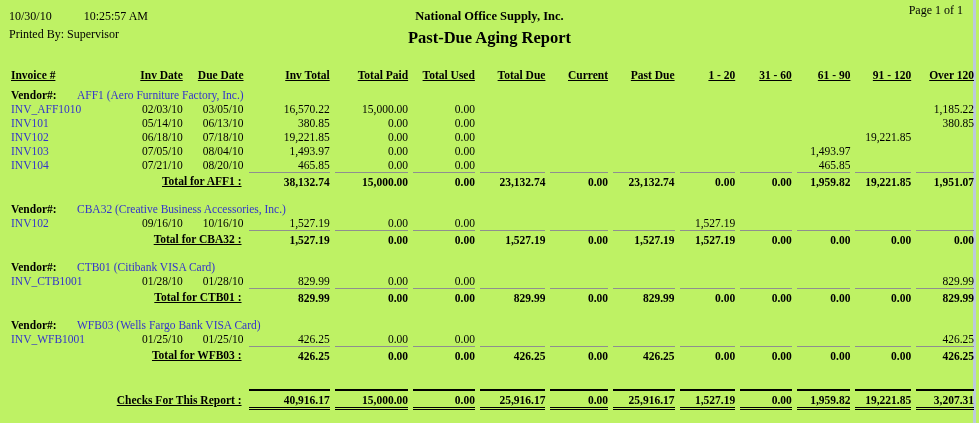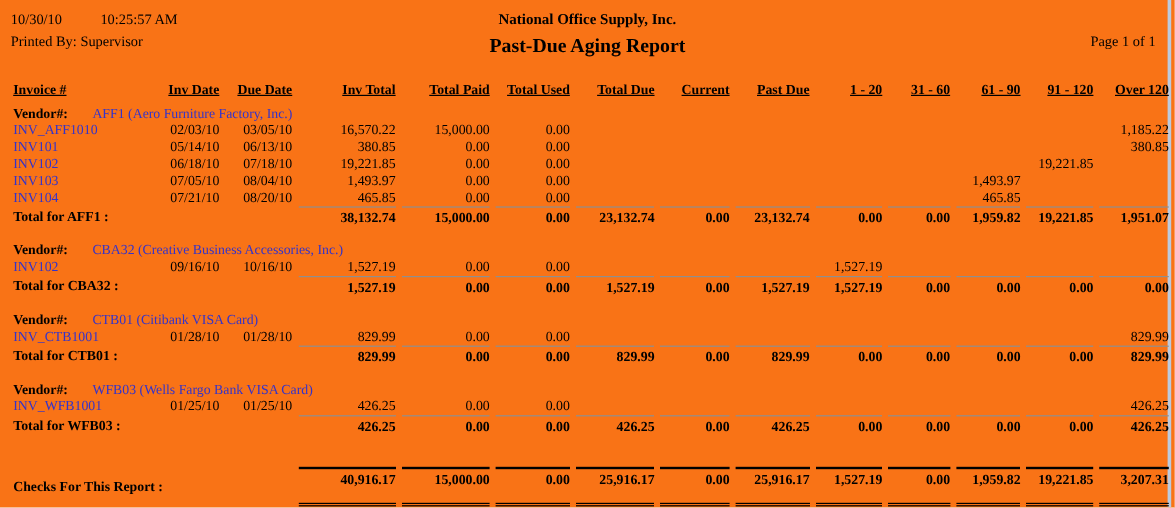--- a/index.html
+++ b/index.html
@@ -1,49 +1,49 @@
 <!DOCTYPE html>
 <html><head>
 <meta charset="utf-8">
 <style>
   html,body{margin:0;padding:0;background:#f6f6f6;}
   .page{
-    position:relative;width:979px;height:423px;background:#f97316;
+    position:relative;width:979px;height:423px;background:#bef264;
     font-family:"Liberation Serif", serif;color:#000;overflow:hidden;
     box-sizing:border-box;
   }
   .window-border{position:absolute;top:0;right:3px;width:3px;height:423px;background:#bccadd;}
   
   .h-left{position:absolute;left:9px;top:9px;font-size:12px;}
   .h-time{margin-left:32px;}
   .h-company{position:absolute;left:0;top:9px;width:100%;text-align:center;font-weight:bold;font-size:12.5px;}
-  .h-page{position:absolute;right:16px;top:27px;font-size:12px;}
+  .h-page{position:absolute;right:16px;top:3px;font-size:12px;}
   .h-printed{position:absolute;left:9px;top:27px;font-size:12px;}
   .h-title{position:absolute;left:0;top:28px;width:100%;text-align:center;font-weight:bold;font-size:16.5px;}
   
   table.report{
     position:absolute;left:6px;top:68px;
     border-collapse:separate;border-spacing:5px 0;
     font-size:11.5px;table-layout:fixed;
   }
   th{font-weight:bold;text-align:right;padding:1px 0 3px 0;vertical-align:bottom;white-space:nowrap;}
   th:first-child{text-align:left;}
   th span{text-decoration:underline;}
   td{padding:0;white-space:nowrap;overflow:visible;line-height:14px;text-align:right;}
   td.c-inv{text-align:left;}
   .blue{color:#3333cc;}
   tr.vendor-row td{padding-top:4px;text-align:left;}
   .vlabel{display:inline-block;width:66px;font-weight:bold;}
   tr.total-row td{font-weight:bold;}
-  td.t-label{text-align:left;padding-right:2px;}
+  td.t-label{text-align:right;padding-right:2px;text-decoration:underline;}
   td.t-cell{border-top:1px solid #8f8f8f;padding-top:2px;}
   tr.spacer td{height:9px;border:none;}
   tr.spacer-lg td{height:17px;border:none;}
   tr.grand-row td{font-weight:bold;}
-  td.g-cell{border-top:2px solid #000;border-bottom:3px double #000;padding:2px 0 12px 0;}
+  td.g-cell{border-top:2px solid #000;border-bottom:3px double #000;padding:2px 0 0 0;}
   
   .footer{position:absolute;left:9px;top:398px;font-weight:bold;font-size:12px;}
   .footer .val{margin-left:4px;}
 </style>
 </head>
 <body>
 
 <div class="page">
   <div class="window-border"></div>
 

